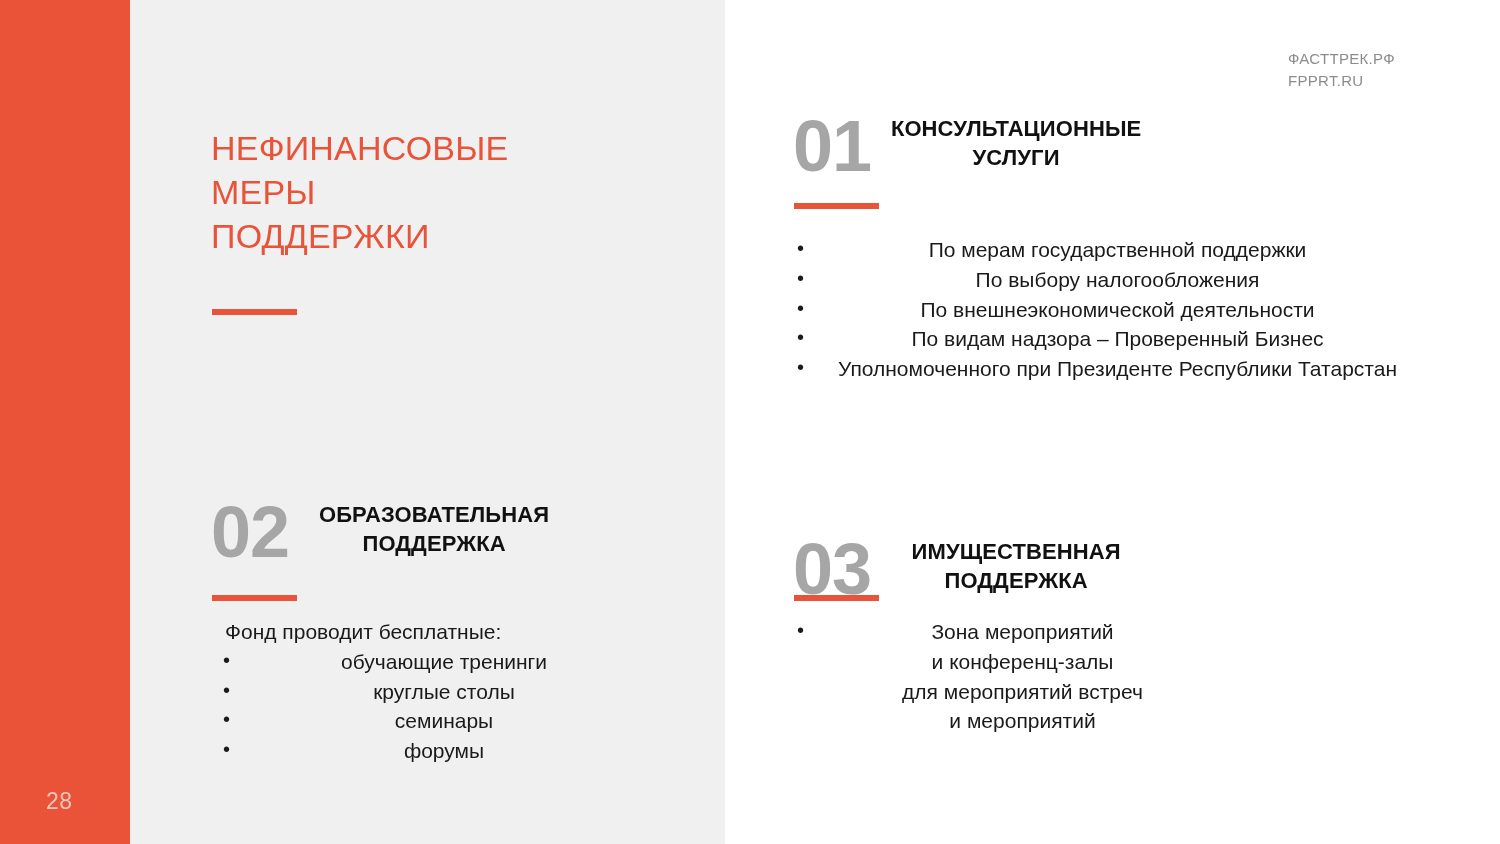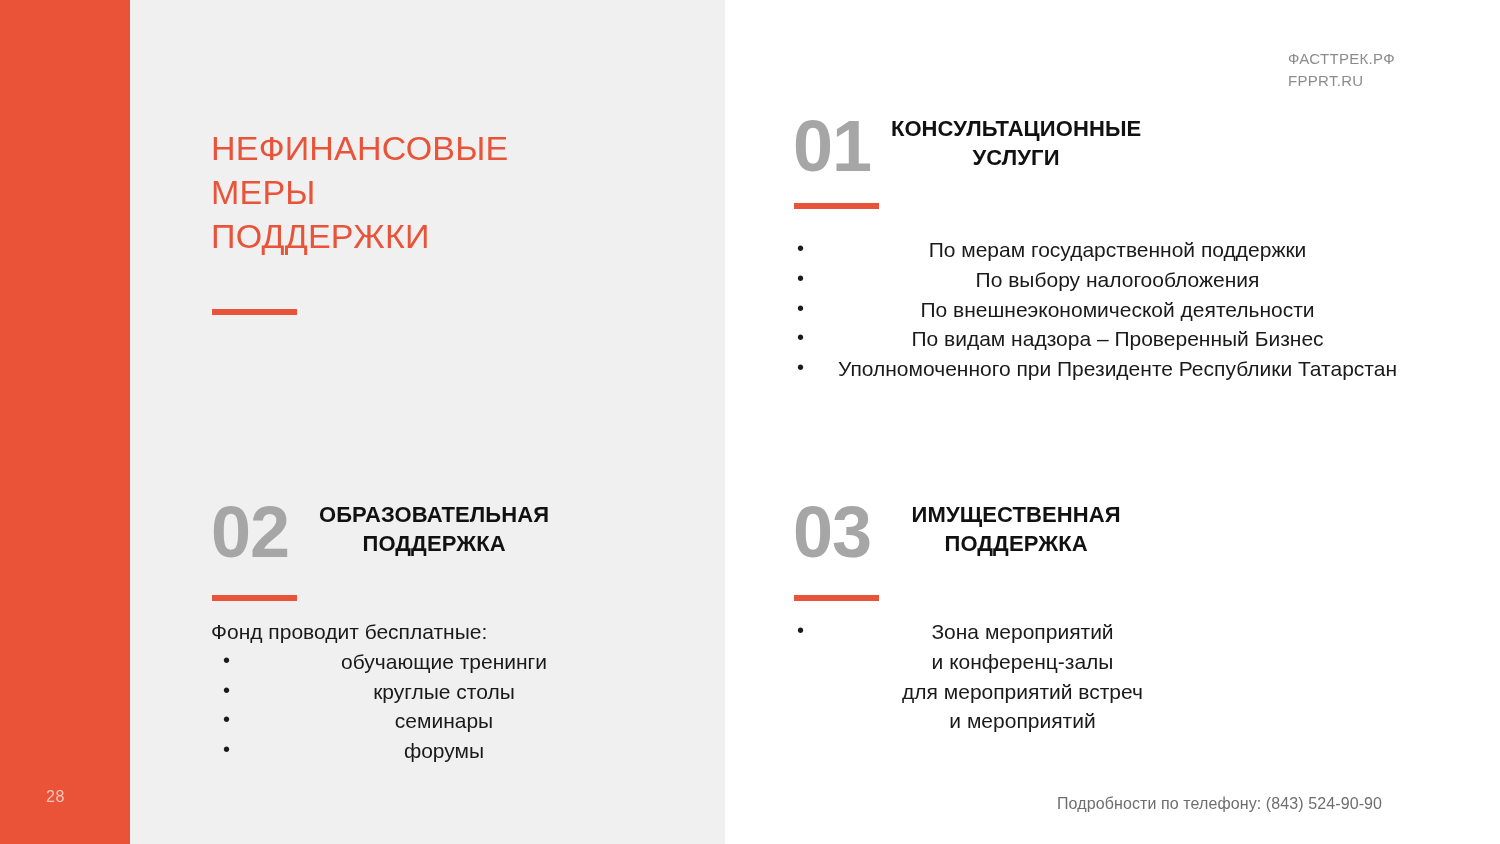--- a/index.html
+++ b/index.html
@@ -34,21 +34,21 @@
     top: 0;
     width: 595px;
     height: 844px;
     background: #f0f0f0;
   }
 
   .page-number {
     position: absolute;
     left: 46px;
     top: 788px;
-    font-size: 16px;
+    font-size: 23px;
     color: #f6c8bd;
     letter-spacing: 0.5px;
   }
 
   
   .brand {
     position: absolute;
     left: 1288px;
     top: 48px;
     font-size: 15px;
@@ -103,21 +103,21 @@
     width: 290px;
     text-align: center;
   }
 
   
   .body-text {
     font-size: 21px;
     line-height: 1.42;
     color: #1a1a1a;
   }
-  .lead { margin: 0 0 0 2px; }
+  .lead { margin: 0 0 0 16px; }
   ul.bullets {
     list-style: none;
     margin: 0;
     padding: 0;
     text-align: center;
   }
   ul.bullets li {
     position: relative;
     padding-left: 33px;
   }
@@ -138,21 +138,21 @@
   #section-01 .sec-head { width: 470px; }
   .rule-01 { left: 794px; top: 203px; }
   #list-01 { position: absolute; left: 791px; top: 235px; width: 620px; }
 
   #section-02 { left: 211px; top: 498px; }
   #section-02 .sec-head { width: 400px; }
   .rule-02 { left: 212px; top: 595px; }
   #list-02 { position: absolute; left: 209px; top: 617px; width: 430px; }
 
   #section-03 { left: 793px; top: 498px; }
-  #section-03 .sec-head { width: 400px; }
+  #section-03 .sec-head { width: 400px; margin-top: 37px; }
   .rule-03 { left: 794px; top: 595px; }
   #list-03 { position: absolute; left: 791px; top: 617px; width: 430px; }
 
   .footer-note {
     position: absolute;
     left: 1057px;
     top: 795px;
     font-size: 16px;
     color: #6e6e6e;
     letter-spacing: 0.1px;
@@ -224,15 +224,14 @@
     <li>
       <div class="sub-lines">
         <div>Зона мероприятий</div>
         <div>и конференц-залы</div>
         <div>для мероприятий встреч</div>
         <div>и мероприятий</div>
       </div>
     </li>
   </ul>
 
-  <div class="footer-note">Подробности по телефону: (843) 524-90-90</div>
 
 </div>
 
 </body></html>

